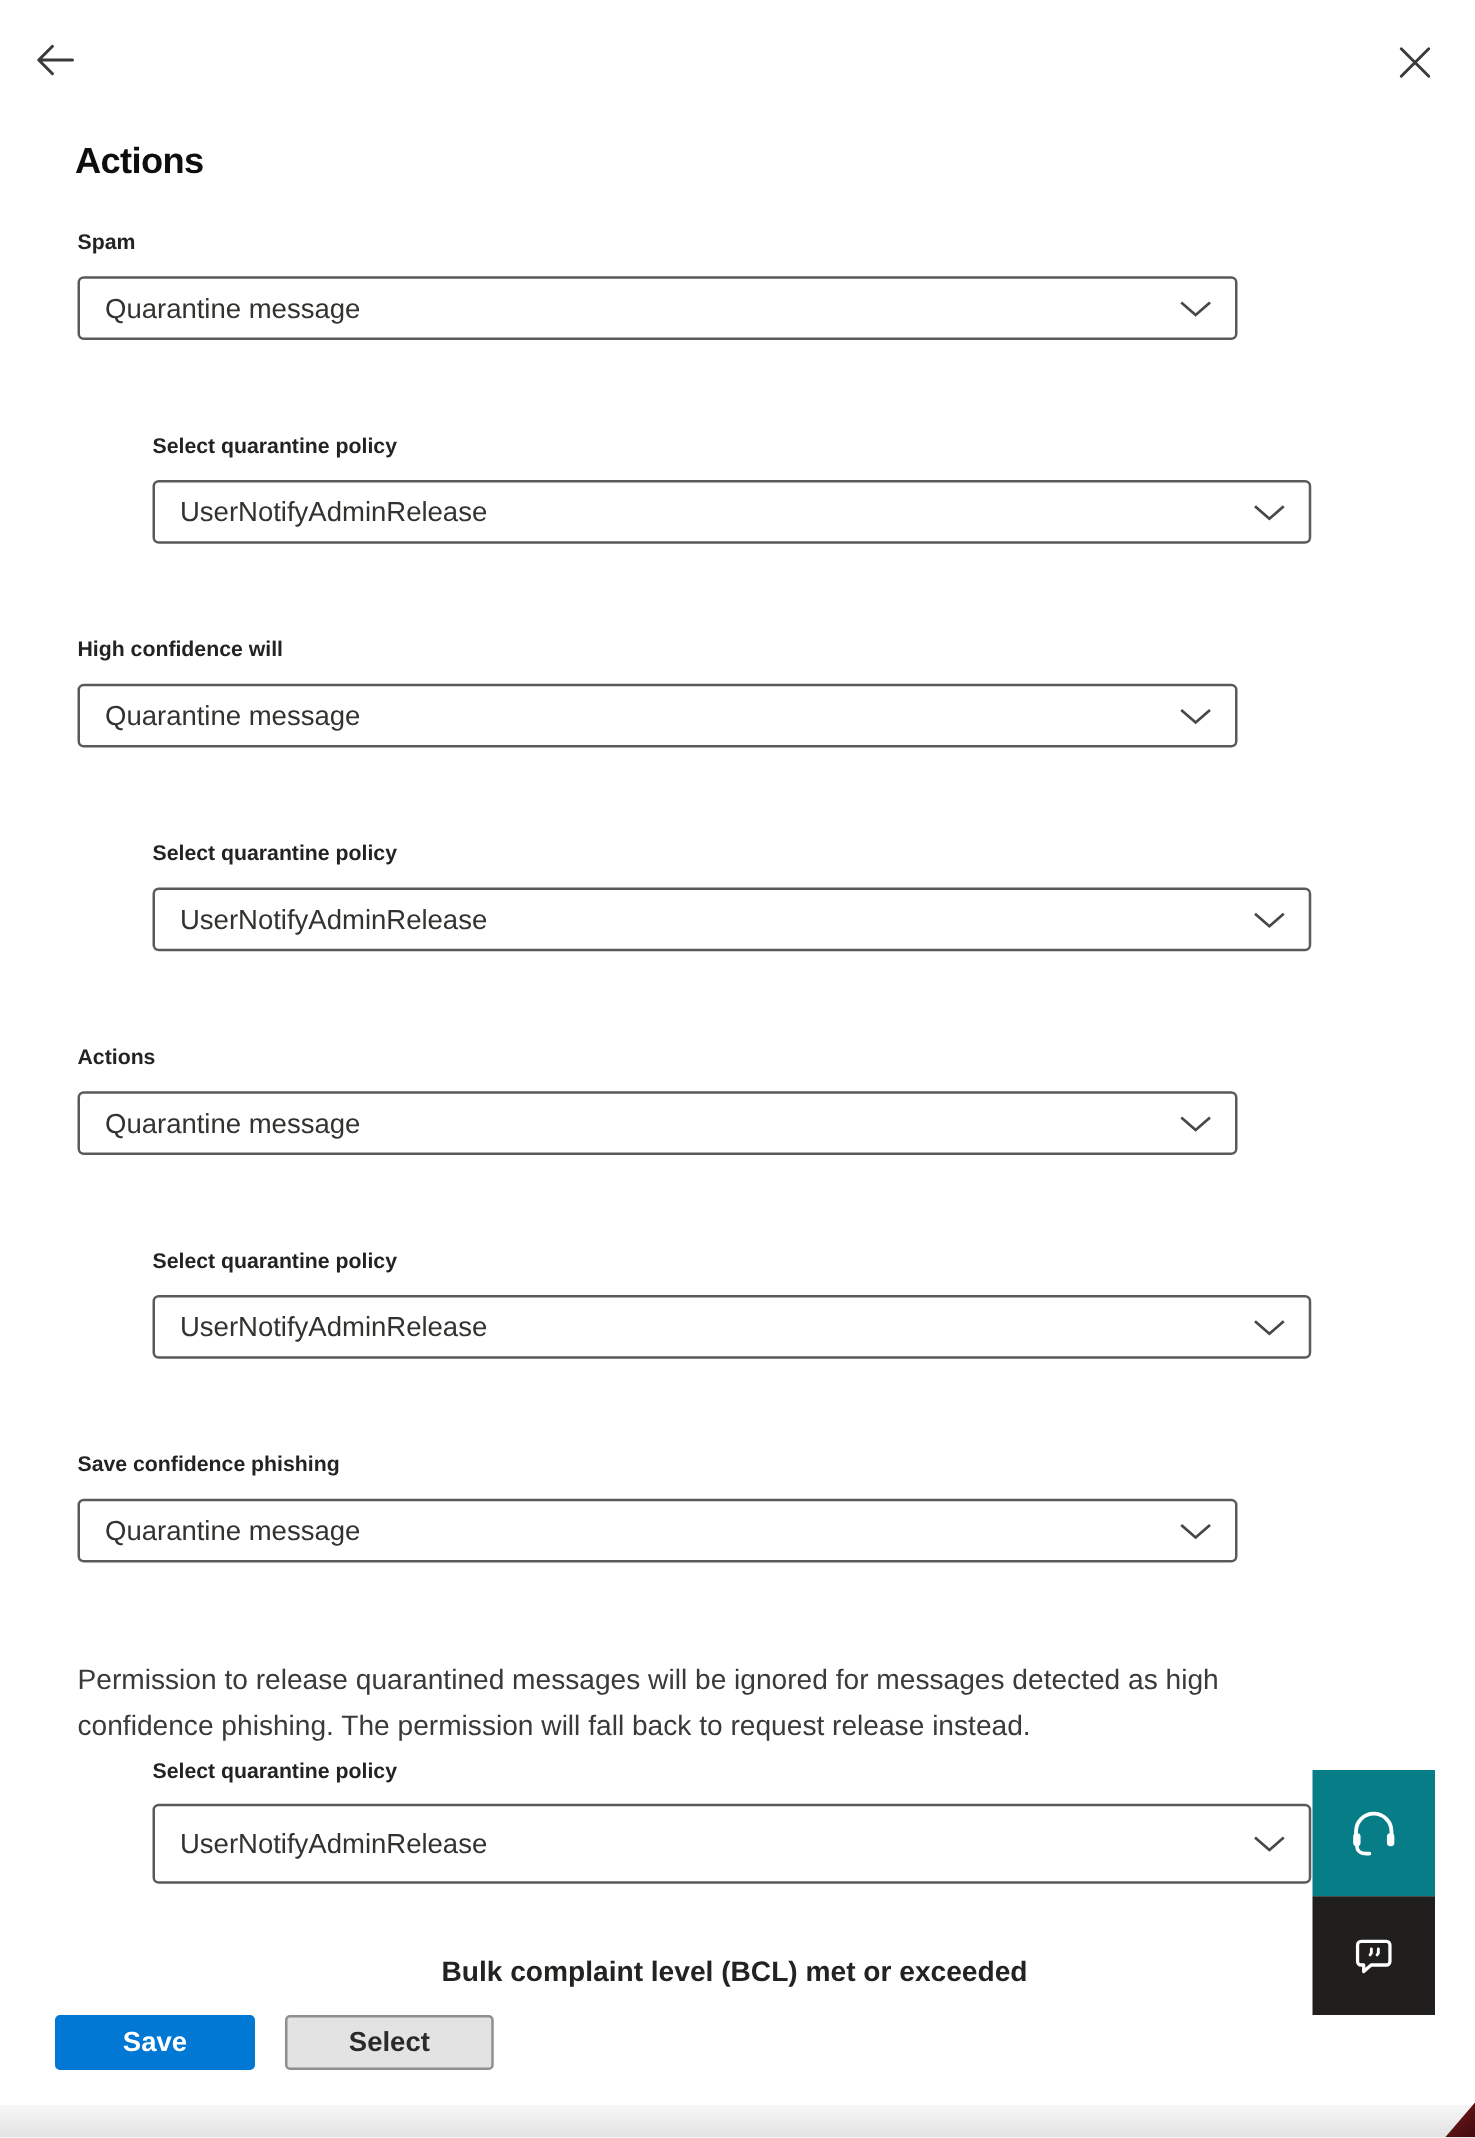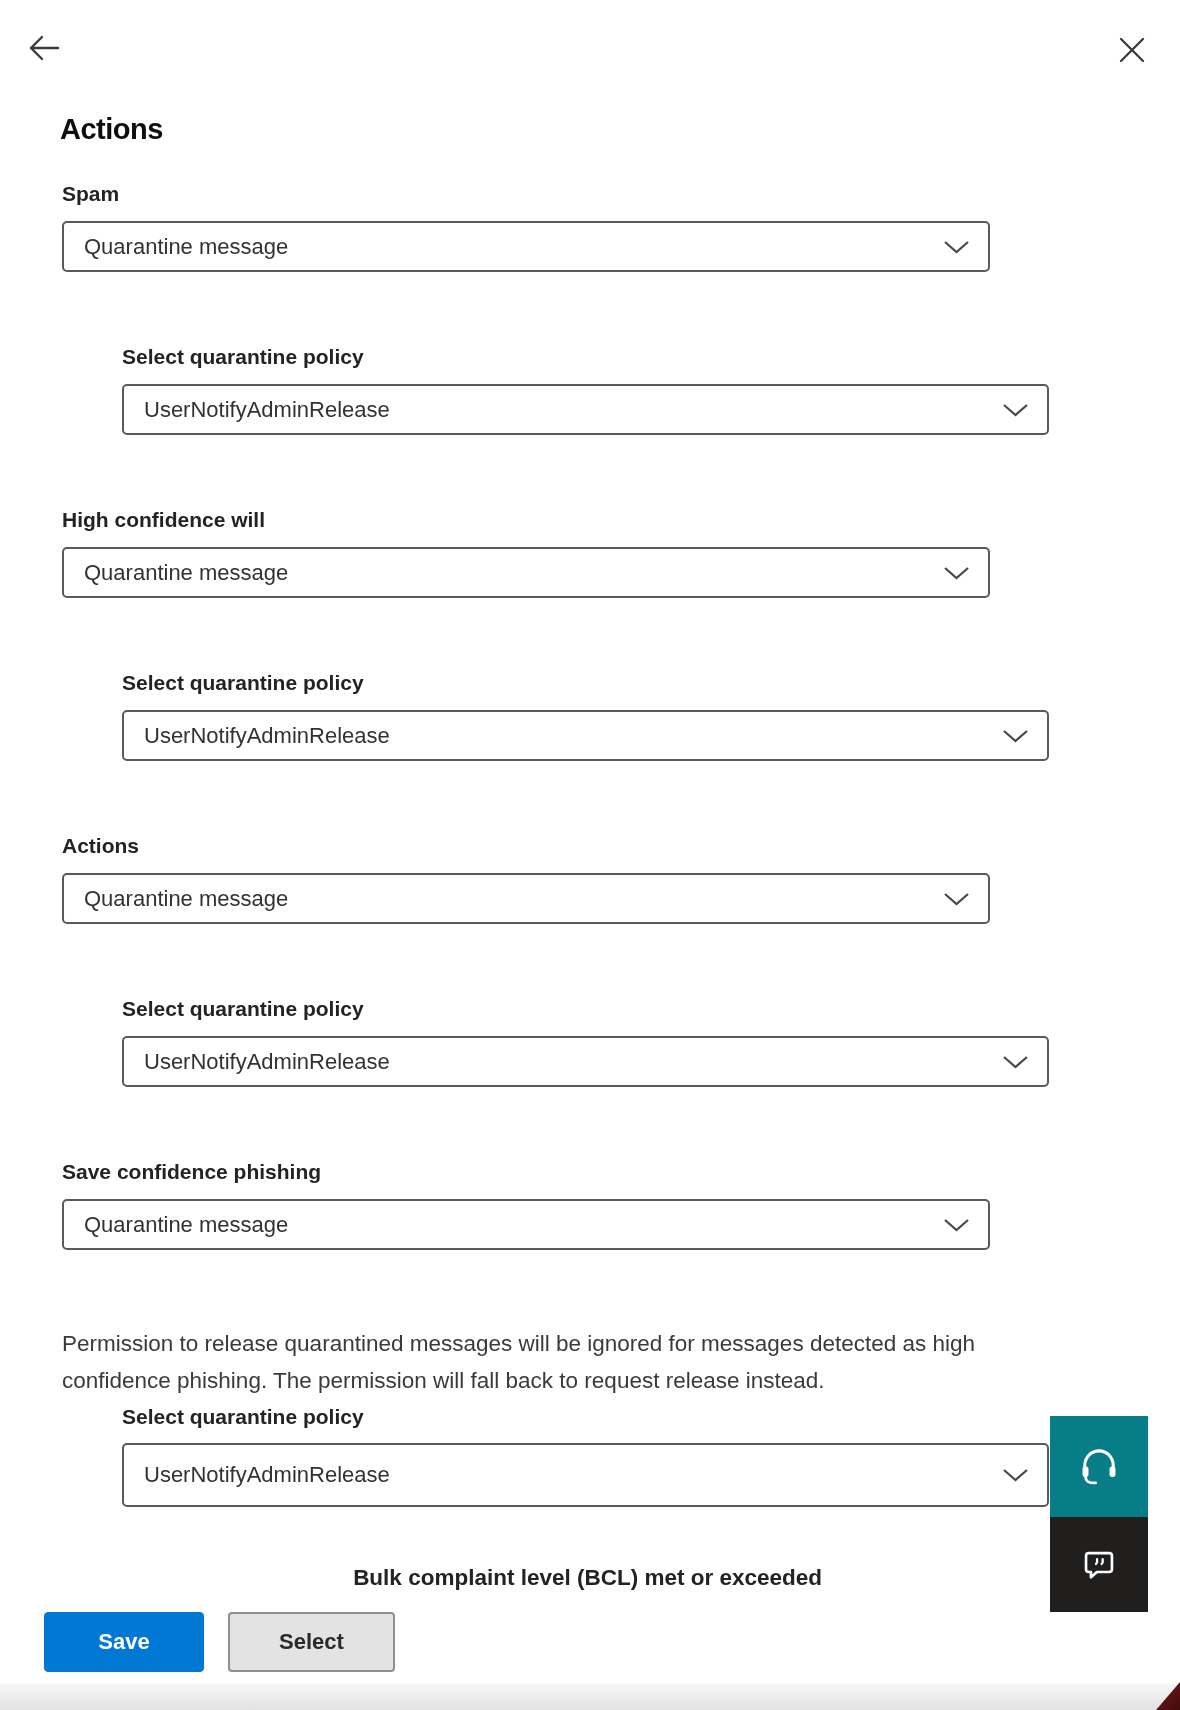--- a/index.html
+++ b/index.html
@@ -14,21 +14,21 @@
     position:absolute;width:44px;height:44px;display:flex;
     align-items:center;justify-content:center;background:transparent;border:none;cursor:pointer;padding:0;
   }
   
   .page-title{
     position:absolute;left:60px;top:94px;
     font-size:29px;font-weight:700;color:#0e0e0e;letter-spacing:-0.5px;
   }
   
   .field-label{
-    position:absolute;font-size:21px;font-weight:600;color:#242322;line-height:28px;white-space:nowrap;
+    position:absolute;font-size:17px;font-weight:600;color:#242322;line-height:28px;white-space:nowrap;
   }
   
   .dd{
     position:absolute;left:62px;width:928px;height:51px;
     background:#fff;border:2px solid #5c5a58;border-radius:5px;
     box-sizing:border-box;display:flex;align-items:center;
     padding:0 56px 0 20px;cursor:pointer;
   }
   .dd.indent{left:122px;width:927px;}
   .dd .dd-value{
@@ -45,21 +45,21 @@
   }
   
   .clip-wrap{
     position:absolute;left:62px;top:1561px;width:760px;height:32px;overflow:hidden;text-align:right;
   }
   .clip-wrap .clip-label{
     font-size:22.5px;font-weight:600;color:#242322;line-height:34px;white-space:nowrap;
   }
   
   .btn{
-    position:absolute;top:1612px;height:60px;border-radius:4px;
+    position:absolute;top:1612px;height:44px;border-radius:4px;
     font-family:inherit;font-size:22px;font-weight:600;cursor:pointer;
     display:flex;align-items:center;justify-content:center;box-sizing:border-box;
   }
   .btn-primary{
     left:44px;width:160px;background:#0078d4;border:1px solid #0078d4;color:#ffffff;
   }
   .btn-secondary{
     left:228px;width:167px;background:#e3e3e3;border:2px solid #8f8f8f;color:#2b2a29;
   }
   

